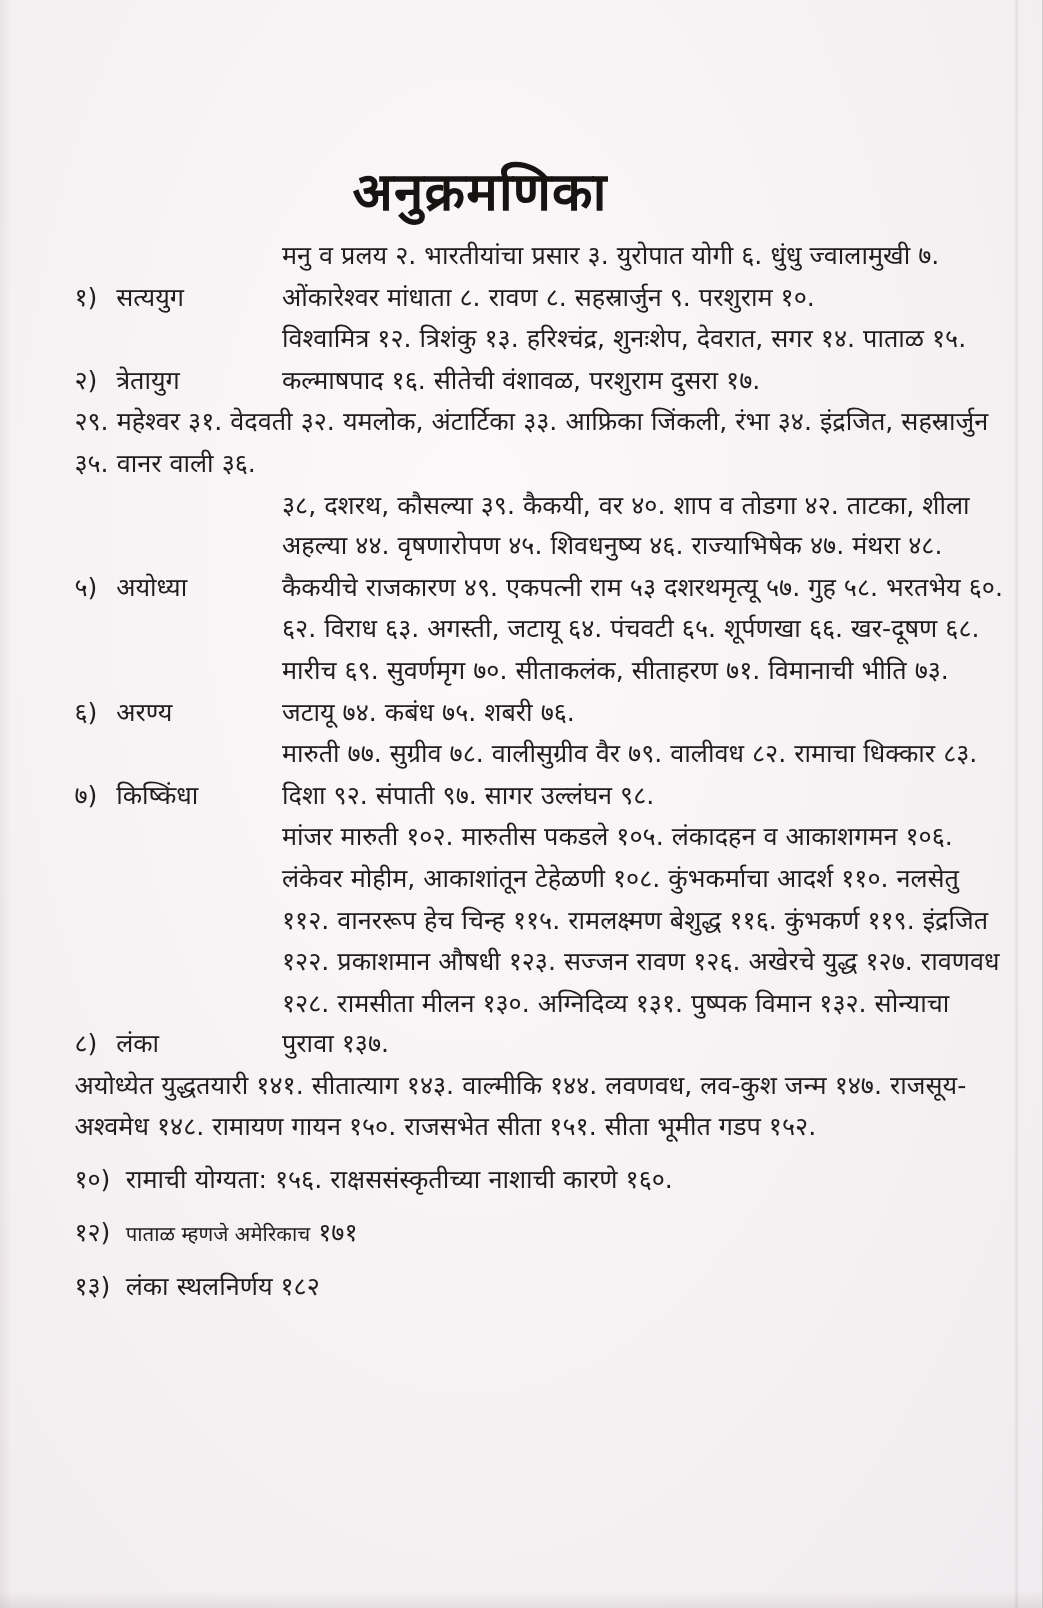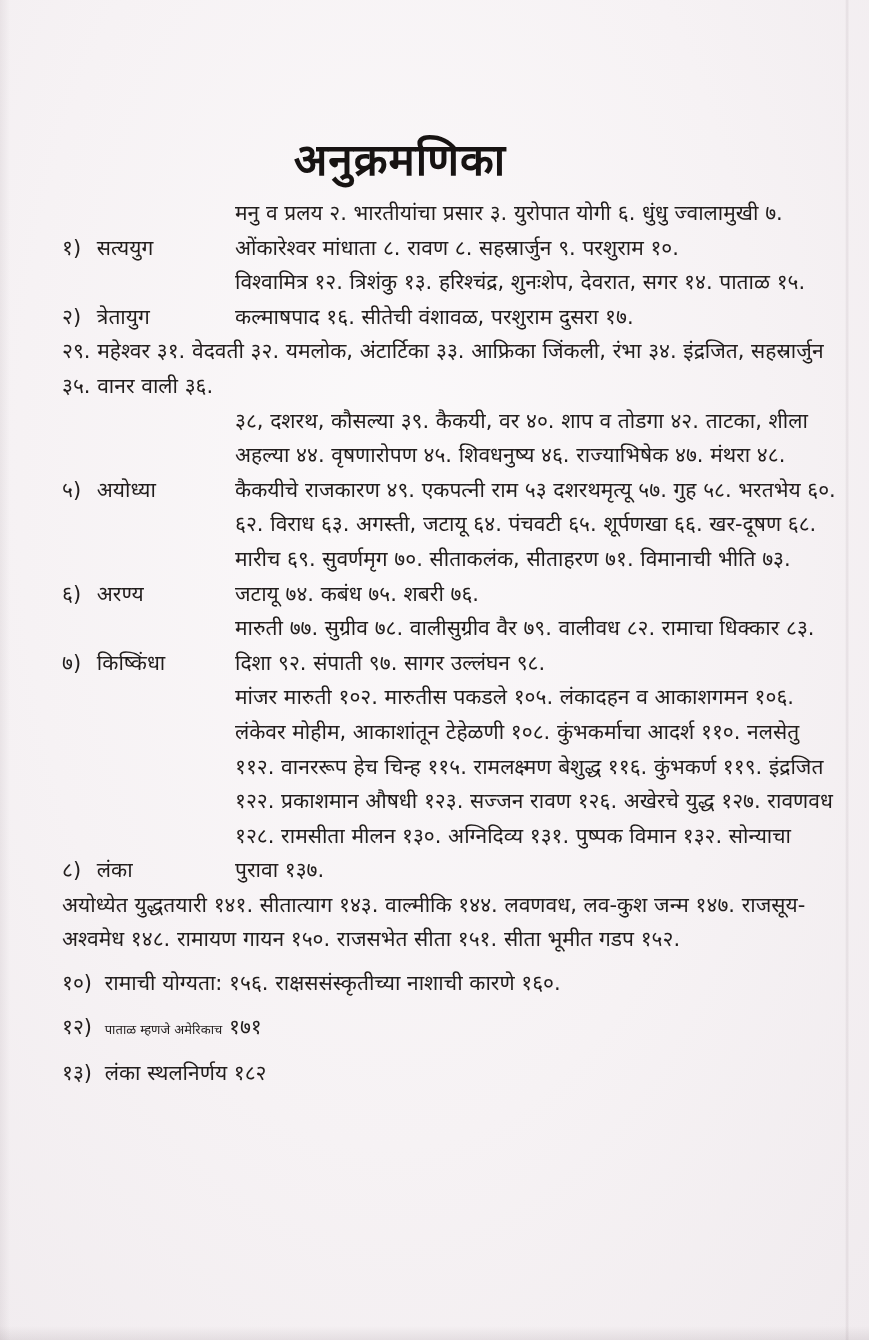--- a/index.html
+++ b/index.html
@@ -40,21 +40,21 @@
     position:absolute; left:62px; top:196px; width:776px;
     font-size:21px; line-height:34.6px;
   }
   .toc-row { display:flex; align-items:flex-end; }
   .toc-label { flex:none; width:173px; white-space:nowrap; }
   .toc-num { display:inline-block; }
   .toc-chapter { display:inline-block; margin-left:9px; }
   .toc-desc { flex:1; text-align:left; }
   .simple-row { margin-top:9px; white-space:nowrap; }
   .simple-row .inline-text { display:inline-block; margin-left:6px; }
-  .small-label { font-size:13px; }
+  .small-label { font-size:17px; }
   .gap-page { display:inline-block; margin-left:42px; }
   .near-page { display:inline-block; }
 </style>
 </head>
 <body>
 
 <div class="page">
 
   <div class="title">अनुक्रमणिका</div>
 

